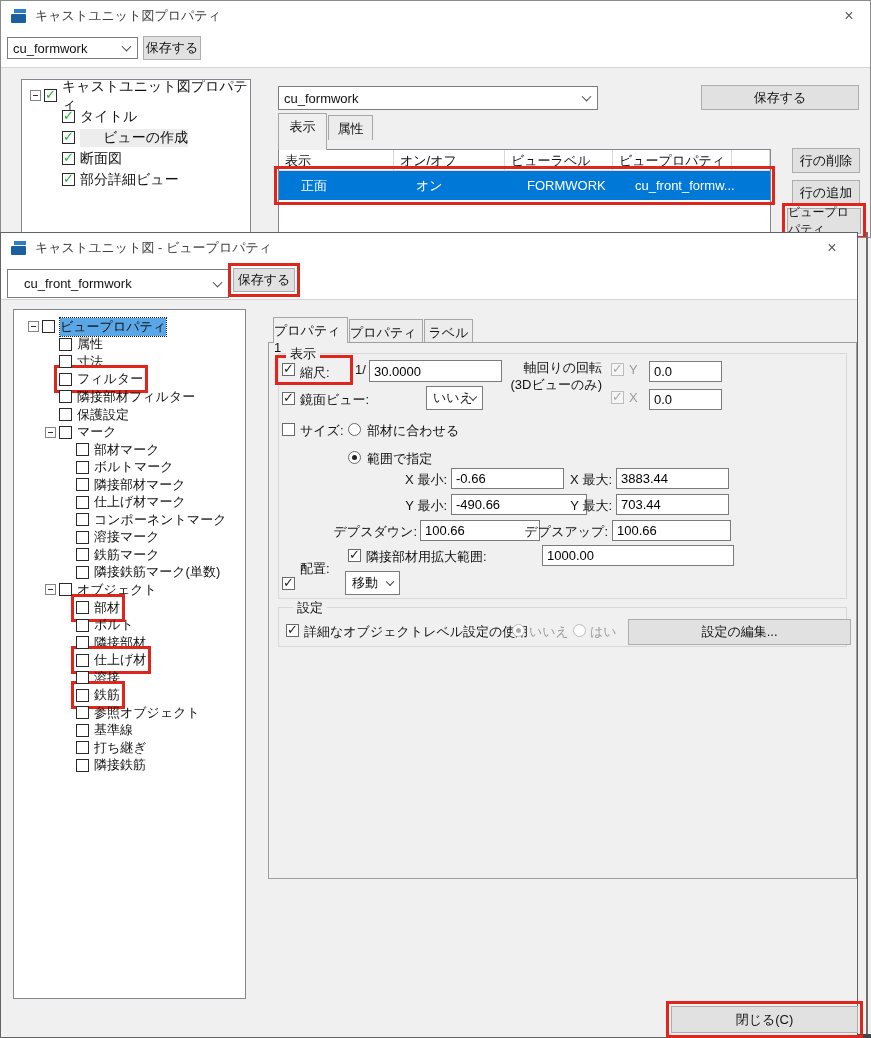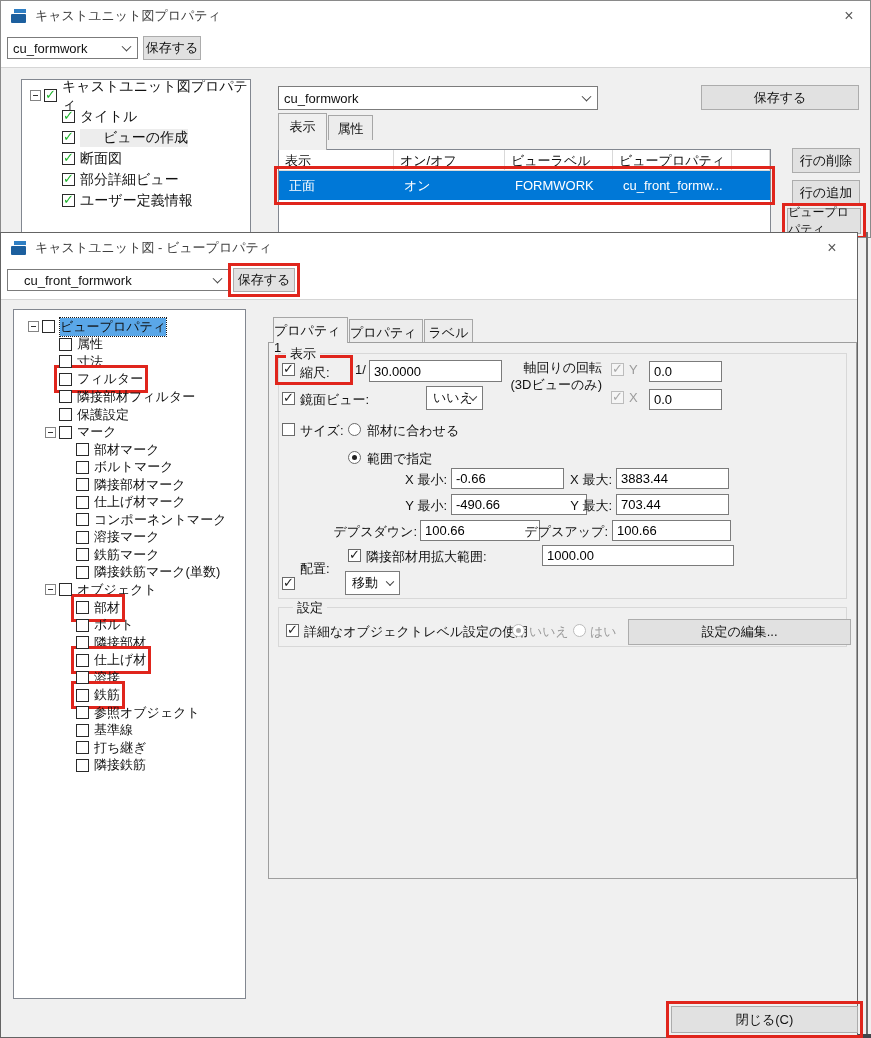--- a/index.html
+++ b/index.html
@@ -26,21 +26,21 @@
   .tab { position:absolute; border:1px solid #a6a6a6; border-bottom:none; display:flex; align-items:flex-start; justify-content:center; padding-top:4px; background:#ececec; }
   .tab.active { background:#f0f0f0; z-index:3; }
   .tabpage { position:absolute; background:#f0f0f0; border:1px solid #9e9e9e; }
 
   
   .vtable { position:absolute; background:#fff; border:1px solid #828790; font-size:13px; }
   .vt-row { display:grid; grid-template-columns:115px 111px 108px 119px 1fr; align-items:center; }
   .vt-head { height:21px; border-bottom:1px solid #d9d9d9; }
   .vt-head > div { padding-left:6px; border-right:1px solid #d9d9d9; height:21px; display:flex; align-items:center; }
   .vt-data { height:29px; background:#0078d7; color:#fff; }
-  .vt-data > div { padding-left:10px; height:29px; display:flex; align-items:center; }
+  .vt-data > div { padding-left:22px; height:29px; display:flex; align-items:center; }
 
   
   .tree { position:absolute; }
   .tree-row { display:flex; align-items:center; cursor:default; }
   .t1 .tree-row { height:21px; font-size:14px; }
   .t2 .tree-row { height:17.55px; font-size:13px; }
   .expander { width:11px; height:11px; border:1px solid #848484; background:#fff; position:relative; margin-right:3px; visibility:hidden; flex:none; }
   .expander::after { content:""; position:absolute; left:2px; top:4px; width:5px; height:1px; background:#333; }
   .tree-row.exp .expander { visibility:visible; }
   .tcb { width:13px; height:13px; border:1px solid #2a2a2a; background:#fff; margin-right:5px; position:relative; flex:none; }
@@ -133,27 +133,20 @@
           </div>
 
           <div class="tree-row ind1">
             <span class="expander"></span>
             <span class="item-body">
               <span class="tcb"></span>
               <span class="lbl">部分詳細ビュー</span>
             </span>
           </div>
 
-          <div class="tree-row ind1">
-            <span class="expander"></span>
-            <span class="item-body">
-              <span class="tcb"></span>
-              <span class="lbl">ユーザー定義情報</span>
-            </span>
-          </div>
         </div>
     </div>
 
     <div class="combo" style="left:277px;top:85px;width:320px;height:24px;">
       <span>cu_formwork</span>
       <span class="chev"></span>
     </div>
     <div class="btn" style="left:700px;top:84px;width:158px;height:25px;">保存する</div>
 
     <div class="tab active" style="left:277px;top:112px;width:49px;height:37px;">表示</div>
@@ -181,21 +174,21 @@
     <div class="btn red-frame" style="left:786px;top:207px;width:74px;height:26px;font-size:12px;">ビュープロパティ</div>
   </div>
 
   <div class="dialog" style="left:0;top:232px;width:858px;height:806px;border-color:#646464;z-index:5;">
     <div class="titlebar">
       <span class="app-icon"></span>
       <span class="title-text">キャストユニット図 - ビュープロパティ</span>
       <span class="close-btn" style="right:10px;">×</span>
     </div>
     <div class="toolbar-zone"></div>
-    <div class="combo" style="left:6px;top:36px;width:222px;height:22px;padding-left:16px;">
+    <div class="combo" style="left:6px;top:36px;width:222px;height:29px;padding-left:16px;">
       <span>cu_front_formwork</span>
       <span class="chev"></span>
     </div>
     <div class="btn red-frame" style="left:232px;top:35px;width:62px;height:24px;">保存する</div>
 
     <div class="panel-white" style="left:12px;top:76px;width:233px;height:690px;">
       <div class="tree t2" style="left:0;top:8px;width:100%;">
 
           <div class="tree-row ind0 exp sel">
             <span class="expander"></span>

